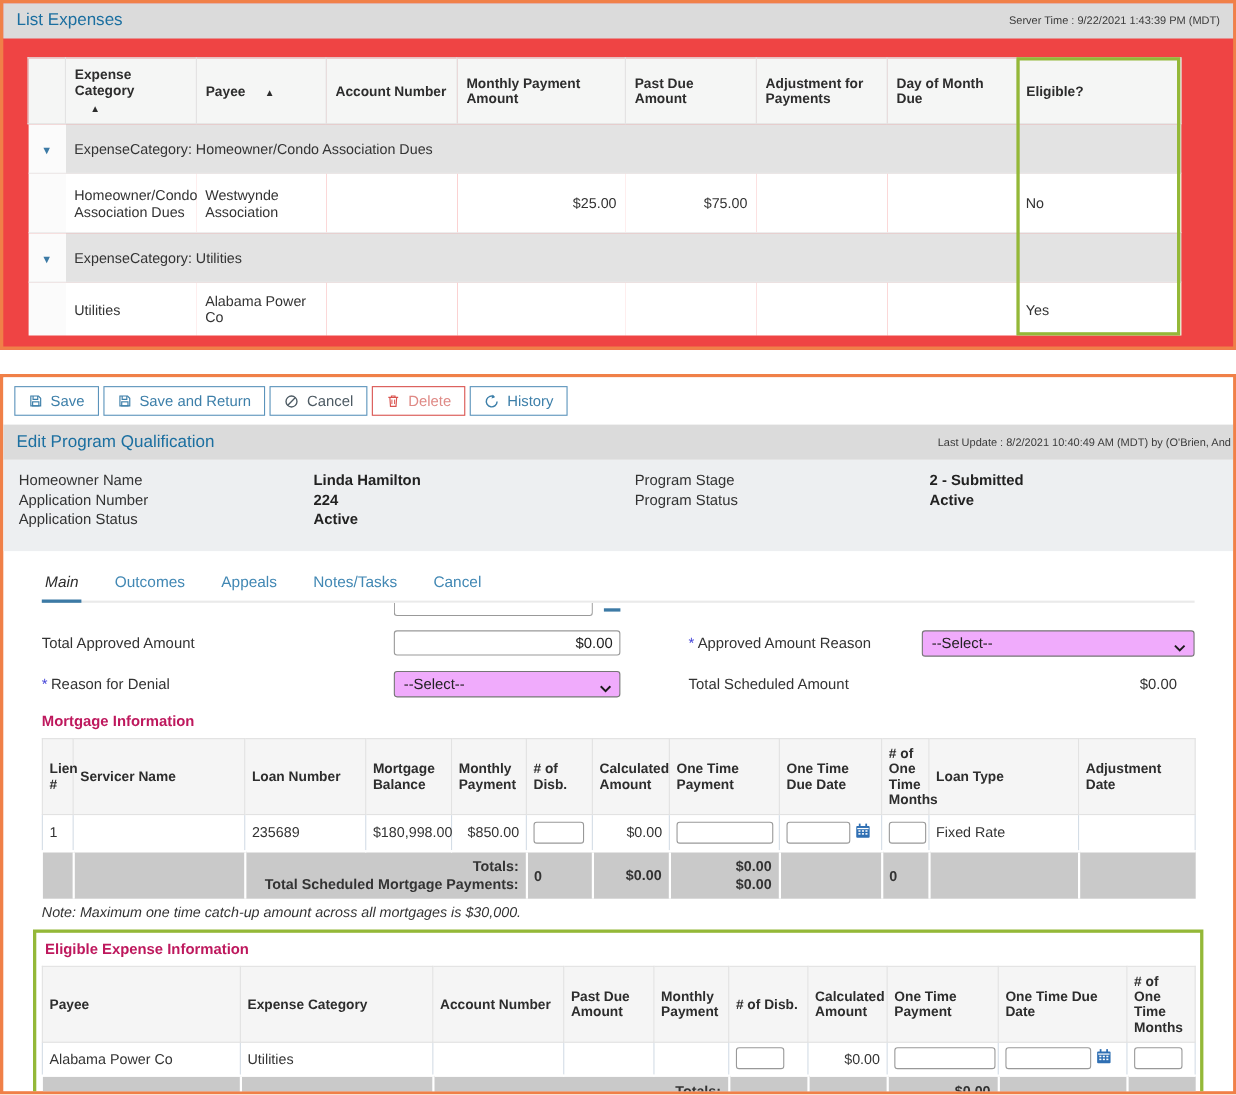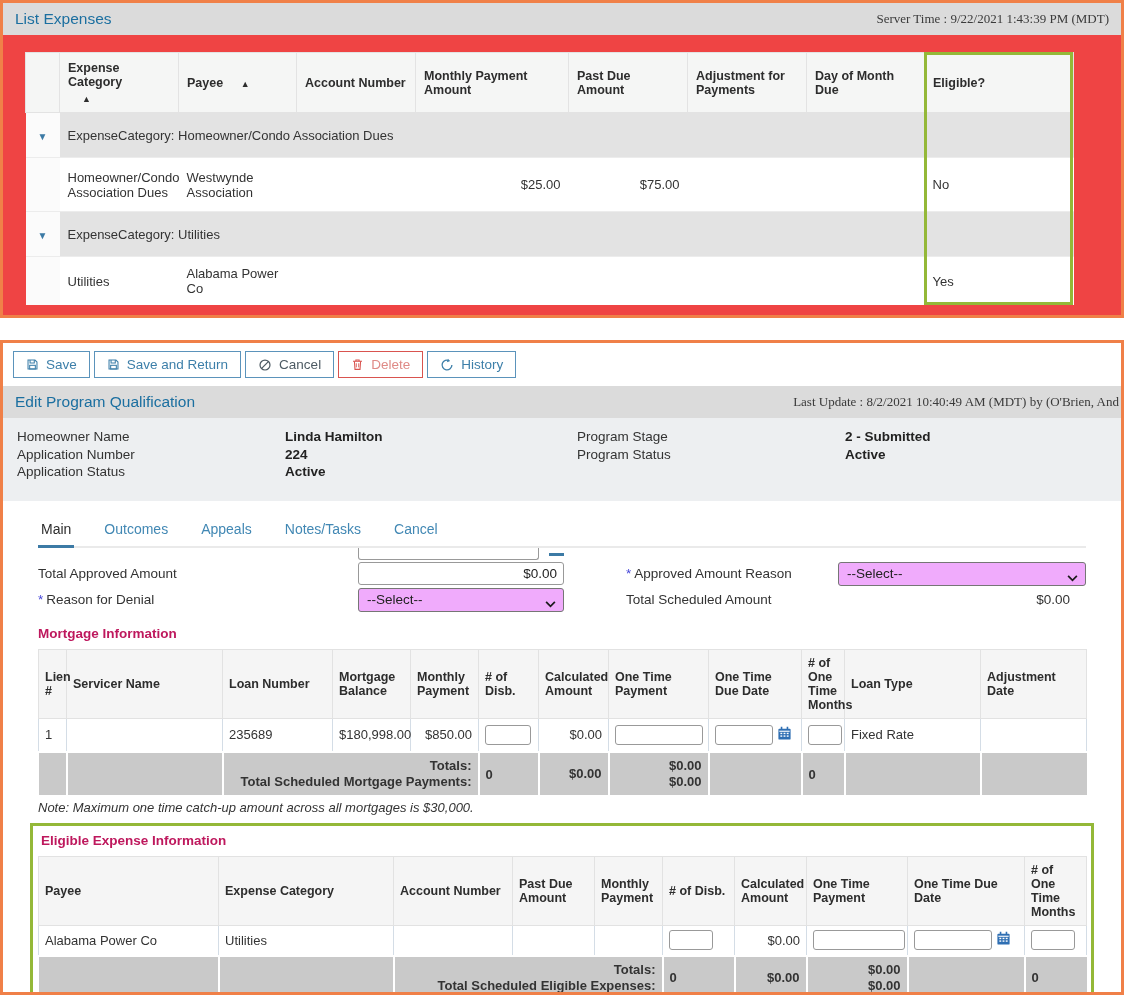--- a/index.html
+++ b/index.html
@@ -6,21 +6,21 @@
   html,body { width: 1124px; background: #fff; font-family: "Liberation Sans", "DejaVu Sans", sans-serif; color: #333; }
   body { overflow: hidden; }
 
   .panel { border: 3px solid #f08048; width: 1124px; }
   .p1 { height: 318px; background: #ef4444; margin-bottom: 22px; }
   .p2 { height: 655px; background: #fff; overflow: hidden; }
 
   
   .bar { background: #dbdbdb; display: flex; justify-content: space-between; align-items: center; padding: 7px 12px 7px 12px; }
   .bar-title { color: #1b6fa0; font-size: 15.5px; }
-  .bar-right { color: #3a3a3a; font-size: 13px; white-space: nowrap; overflow: hidden; padding-left: 10px; font-family: Liberation Serif, serif; }
+  .bar-right { color: #3a3a3a; font-size: 10px; white-space: nowrap; overflow: hidden; padding-left: 10px; }
   .p2 .bar-right { padding-right: 0; margin-right: -10px; }
 
   
   .p1-body { padding: 17px 0 0 22px; }
   .tbl-wrap { position: relative; width: 1048px; }
   table.grid { border-collapse: collapse; table-layout: fixed; width: 1048px; font-size: 13px; }
   .p1-grid th { background: #f5f6f5; border: 1px solid #e3e3e3; font-weight: bold; font-size: 12.5px; color: #2d2d2d; text-align: left; padding: 8px 8px; vertical-align: middle; height: 60px; }
   .p1-grid td { border-top: 1px solid #ececec; padding: 9px 8px; vertical-align: middle; background: #fff; }
   .p1-grid .sort { font-size: 9px; color: #2d2d2d; }
   .sort-block { display: block; margin: 5px 0 0 14px; }
@@ -42,24 +42,24 @@
 
   
   .info { background: #edeff1; padding: 10px 14px 20px 14px; display: grid; grid-template-columns: 268px 292px 268px auto; font-size: 13.5px; line-height: 17.5px; }
   .info .lbl { color: #333; }
   .info .val { font-weight: bold; color: #222; }
 
   
   .tabpane { padding: 20px 35px 0 35px; }
   .tabs { display: flex; gap: 27px; border-bottom: 2px solid #eaeaea; }
   .tab { font-size: 14px; color: #4288b4; padding: 0 3px 8px 3px; cursor: pointer; }
-  .tab.active { color: #2d2d2d; border-bottom: 3px solid #3c7aa5; margin-bottom: -2px; }
-
-  
-  .form-grid { display: grid; grid-template-columns: 320px 206px 62px 212px auto; row-gap: 2px; align-items: center; font-size: 13.5px; padding-top: 0; }
+  .tab.active { color: #2d2d2d; border-bottom: 3px solid #3c7aa5; margin-bottom: -2px; font-style: italic; }
+
+  
+  .form-grid { display: grid; grid-template-columns: 320px 206px 62px 212px auto; row-gap: 13px; align-items: center; font-size: 13.5px; padding-top: 0; }
   .cell-flex { display: flex; align-items: flex-end; gap: 10px; }
   .partial-input { width: 190px; height: 12px; border: 1px solid #999; border-top: none; border-radius: 0 0 3px 3px; background: #fff; }
   .blue-dash { width: 16px; height: 3px; background: #3c7aa5; margin-bottom: 4px; }
   .txt-input { width: 100%; height: 23px; border: 1px solid #999; border-radius: 3px; font-family: inherit; font-size: 13.5px; text-align: right; padding: 0 6px; color: #222; background: #fff; }
   .req { color: #4646d8; margin-right: 3px; }
   .sel-wrap { position: relative; width: 100%; }
   .sel { width: 100%; height: 24px; border: 1px solid #767676; border-radius: 3px; background: #f0abfc; font-family: inherit; font-size: 13.5px; padding: 0 24px 0 8px; appearance: none; -webkit-appearance: none; color: #222; }
   .sel-wrap .chev { position: absolute; right: 8px; top: 8px; pointer-events: none; }
   .static-money { text-align: right; padding-right: 16px; }
   .two-line { line-height: 16px; }

